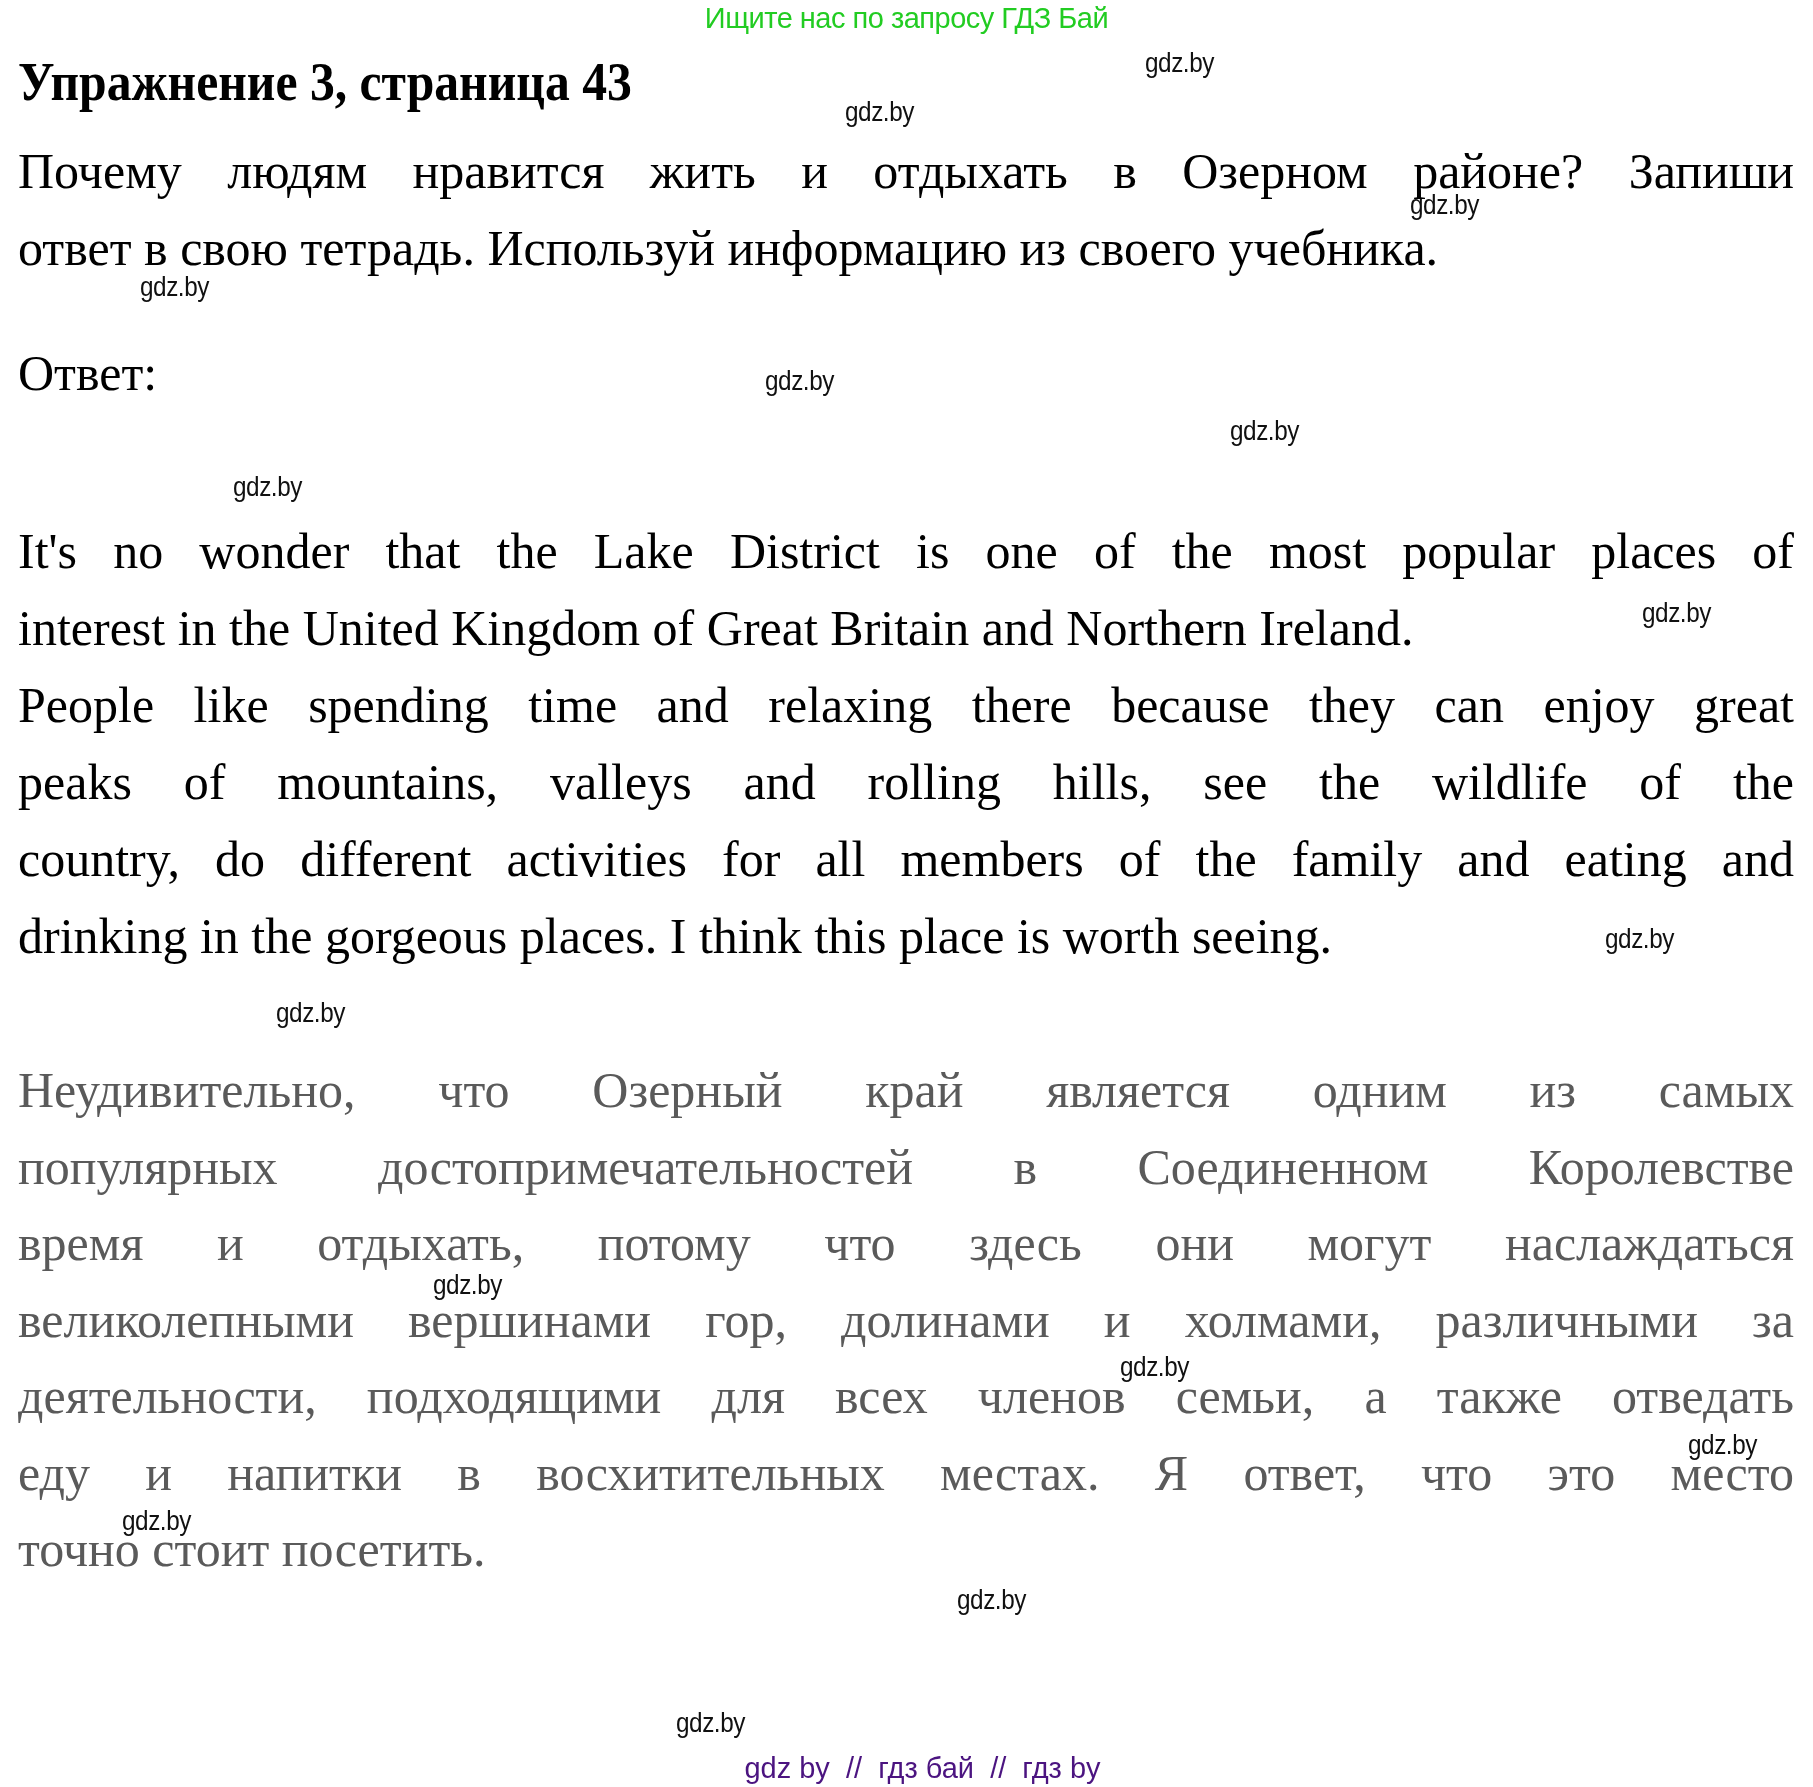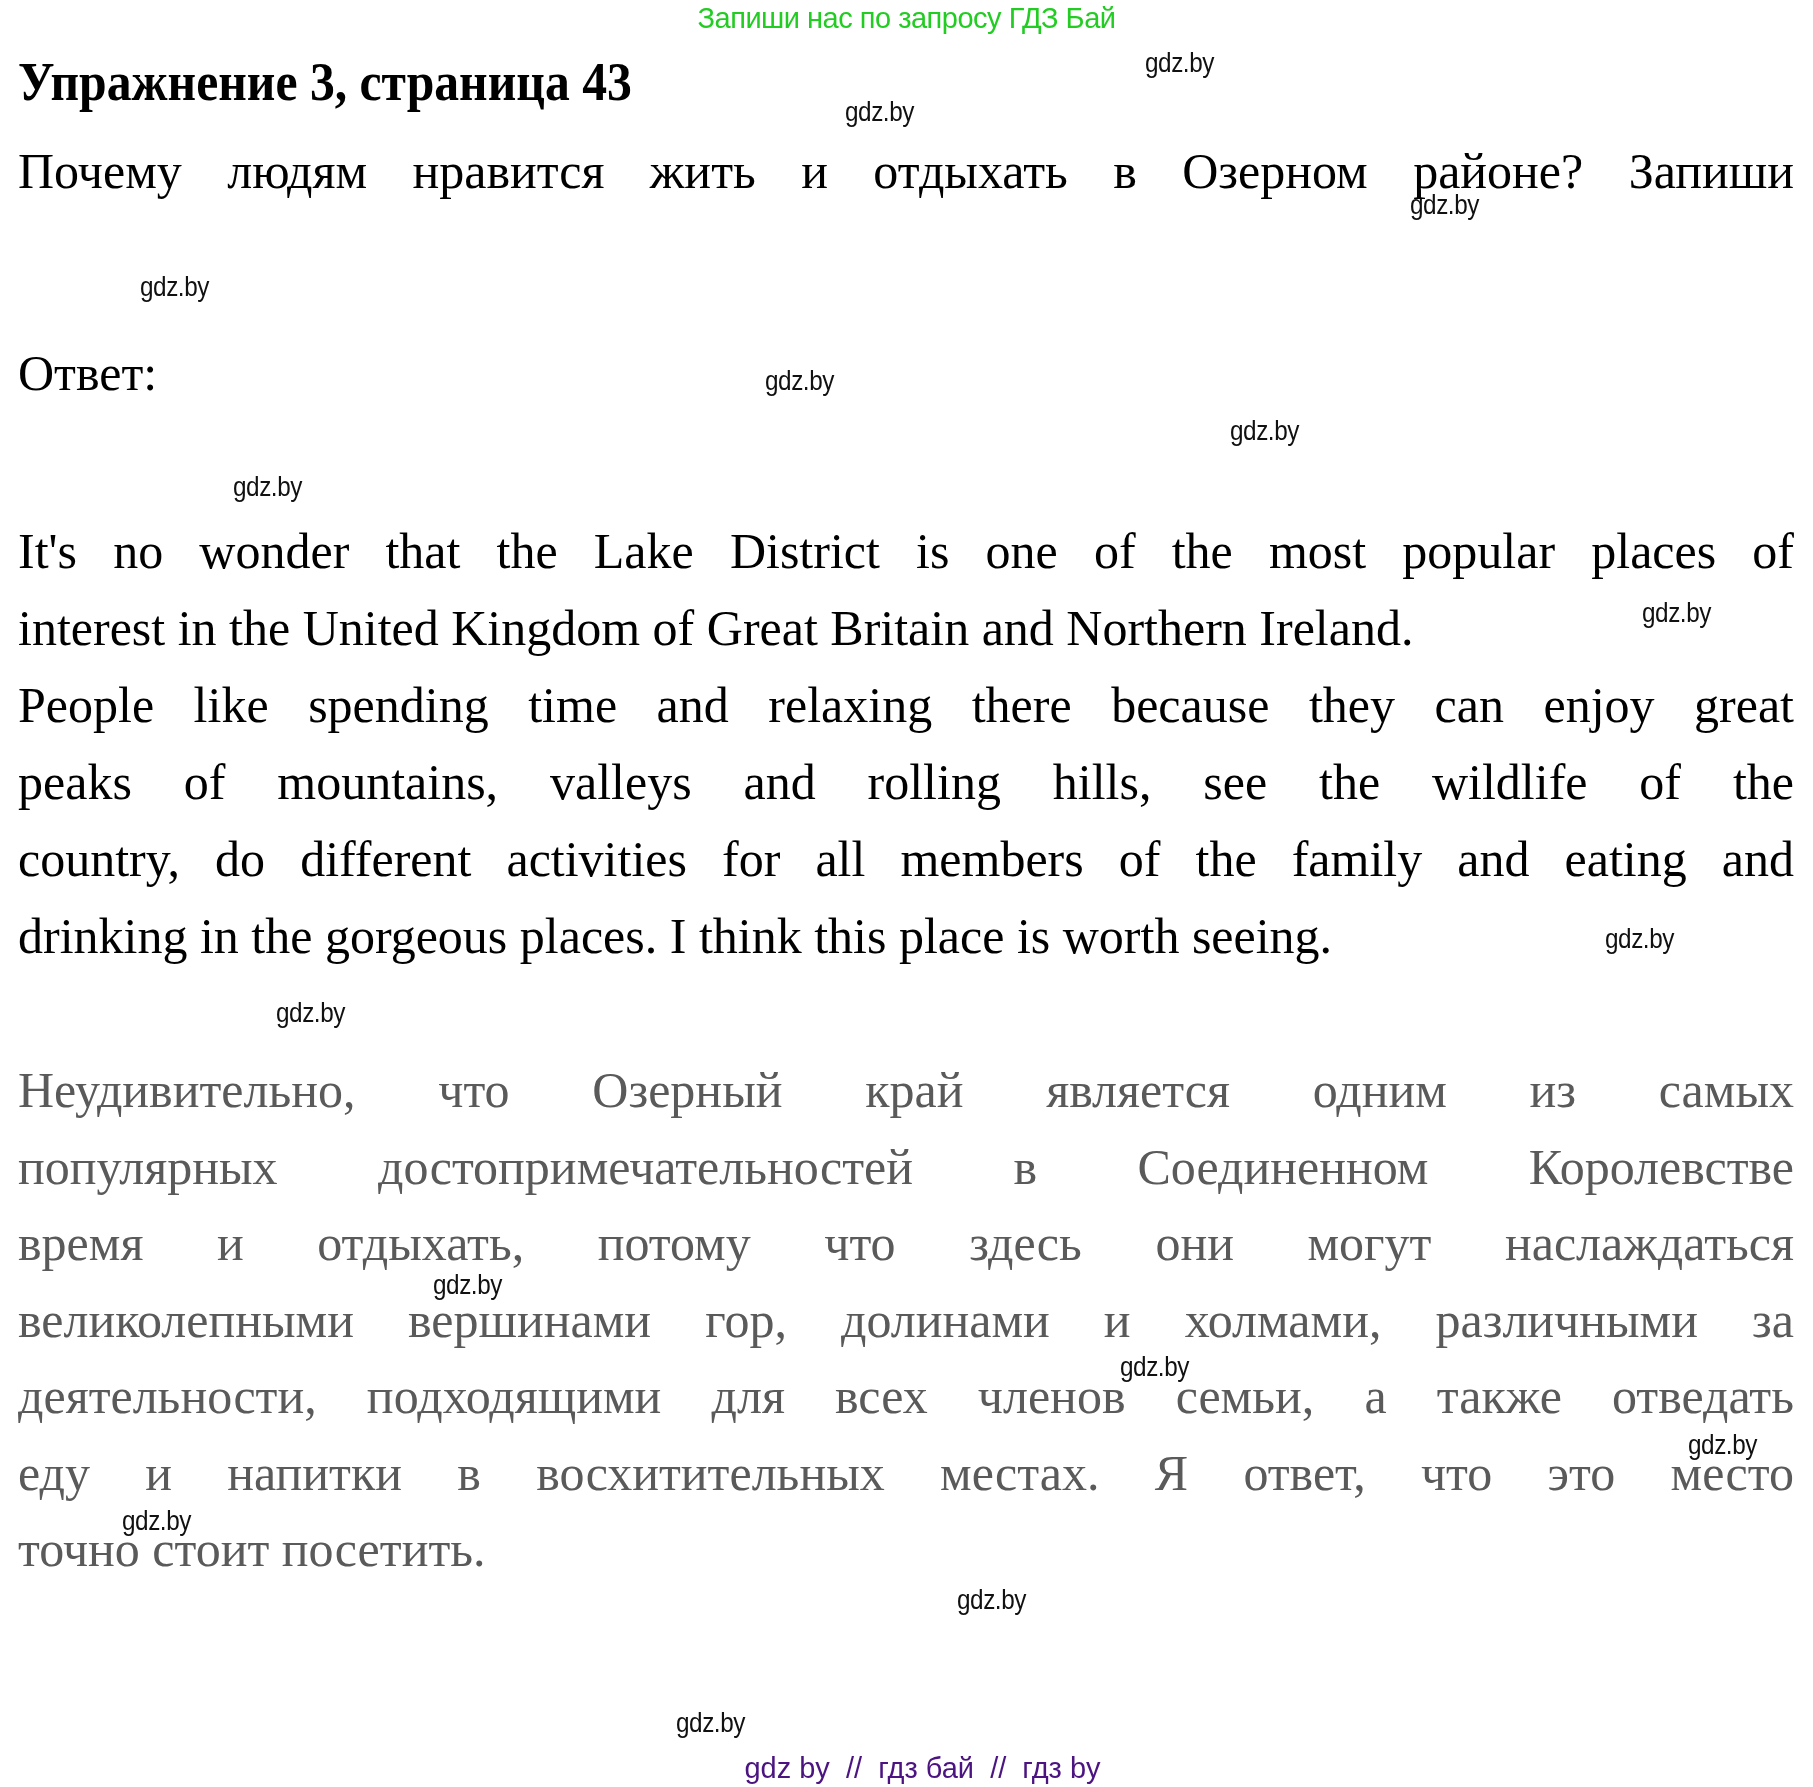--- a/index.html
+++ b/index.html
@@ -41,26 +41,27 @@
   }
   .footer {
     left: 16px; width: 1813px; top: 1752px; text-align: center;
     font-family: "Liberation Sans", sans-serif; font-size: 29px;
     color: #4b1480; white-space: pre;
   }
 </style>
 </head>
 <body>
 
-<div class="abs header-link">Запиши нас по запросу ГДЗ Бай</div>
+<div class="abs header-link">Ищите нас по запросу ГДЗ Бай</div>
 
 <div class="abs title">Упражнение 3, страница 43</div>
 
 <div class="abs para q">
   <span class="line">Почему людям нравится жить и отдыхать в Озерном районе? Запиши</span>
+  <span class="line last">ответ в свою тетрадь. Используй информацию из своего учебника.</span>
 </div>
 
 <div class="abs answer-label">Ответ:</div>
 
 <div class="abs para en">
   <span class="line">It's no wonder that the Lake District is one of the most popular places of</span>
   <span class="line last">interest in the United Kingdom of Great Britain and Northern Ireland.</span>
   <span class="line">People like spending time and relaxing there because they can enjoy great</span>
   <span class="line">peaks of mountains, valleys and rolling hills, see the wildlife of the</span>
   <span class="line">country, do different activities for all members of the family and eating and</span>

